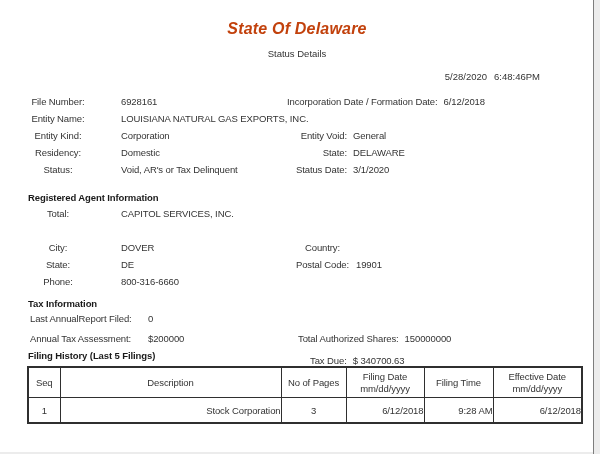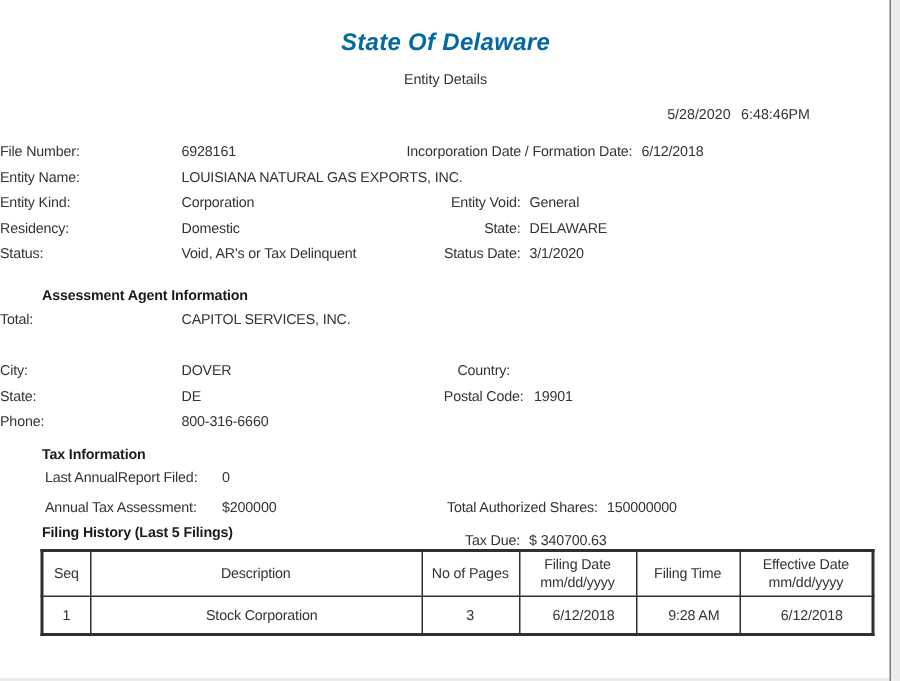--- a/index.html
+++ b/index.html
@@ -13,46 +13,46 @@
   .edge-right {
     position:absolute; top:0; right:0; width:6px; height:454px;
     background:#ececec; border-left:1px solid #7d7d7d;
   }
   .edge-bottom {
     position:absolute; left:0; bottom:0; width:600px; height:2px; background:#ececec;
   }
 
   .doc-title {
     position:absolute; top:20px; left:0; width:594px; text-align:center;
-    font-size:16px; font-weight:bold; font-style:italic; color:#0369a1;
+    font-size:16px; font-weight:bold; font-style:italic; color:#c2410c;
     letter-spacing:0.2px;
   }
   .doc-subtitle {
     position:absolute; top:48px; left:0; width:594px; text-align:center;
     font-size:9.5px; color:#333;
   }
   .timestamp {
     position:absolute; top:60px; right:60px; font-size:9.5px; color:#333;
     white-space:pre;
   }
   .timestamp .time { margin-left:7px;margin-top:40px; }
 
   .pair {
     position:absolute; display:flex; font-size:9.5px; line-height:12px;
     white-space:pre; letter-spacing:-0.1px; color:#333;
   }
   .pl { left:0; }
   .pr { left:295px; }
-  .lbl-l { display:inline-block; width:116px; text-align:left; }
+  .lbl-l { display:inline-block; width:116px; text-align:center; }
   .lbl-l + .val { margin-left:5px; }
   .lbl-r { display:inline-block; width:52px; text-align:right; }
   .lbl-r + .val { margin-left:6px; }
   .lbl-cp { display:inline-block; width:55px; text-align:center; }
   .lbl-cp + .val { margin-left:6px; }
-  .pr-inc { left:271px;text-align:center; }
+  .pr-inc { left:287px;text-align:center; }
   .lbl-auto + .val { margin-left:6px; }
   .pl-tax { left:30px; }
   .lbl-tax { display:inline-block; width:118px; text-align:left; }
   .lbl-tax + .val { margin-left:0; }
   .pr-tax1 { left:310px;margin-top:42px; }
   .pr-tax2 { left:298px; }
 
   .section-heading {
     position:absolute; left:28px; font-size:9.5px; font-weight:bold;
     color:#1a1a1a; letter-spacing:-0.1px;
@@ -62,30 +62,30 @@
     position:absolute; top:366px; left:27px; width:554px;
     border-collapse:collapse; table-layout:fixed;
     border:2px solid #2f2f2f;
   }
   .filing-table th, .filing-table td {
     border:1px solid #2f2f2f; font-size:9.5px; font-weight:normal;
     color:#333; padding:0; letter-spacing:-0.1px;
   }
   .filing-table th { height:29px; text-align:center; vertical-align:middle; line-height:12px; }
   .filing-table td { height:24px; vertical-align:middle; }
-  .filing-table .al { text-align:center; padding-left:8px; }
+  .filing-table .al { text-align:right; padding-left:8px; }
   .filing-table .ac { text-align:center; }
 </style>
 </head>
 <body>
 
 <div class="page">
 
   <div class="doc-title">State Of Delaware</div>
-  <div class="doc-subtitle">Entity Details</div>
+  <div class="doc-subtitle">Status Details</div>
 
   <div class="timestamp">
     <span class="date">5/28/2020</span><span class="time">6:48:46PM</span>
   </div>
 
   <div class="pair pl" style="top:96px">
     <span class="lbl-l">File Number:</span>
     <span class="val">6928161</span>
   </div>
   <div class="pair pr-inc" style="top:96px">
@@ -118,21 +118,21 @@
 
   <div class="pair pl" style="top:164px">
     <span class="lbl-l">Status:</span>
     <span class="val">Void, AR's or Tax Delinquent</span>
   </div>
   <div class="pair pr" style="top:164px">
     <span class="lbl-r">Status Date:</span>
     <span class="val">3/1/2020</span>
   </div>
 
-  <div class="section-heading" style="top:192px">Assessment Agent Information</div>
+  <div class="section-heading" style="top:192px">Registered Agent Information</div>
 
   <div class="pair pl" style="top:208px">
     <span class="lbl-l">Total:</span>
     <span class="val">CAPITOL SERVICES, INC.</span>
   </div>
   <div class="pair pl" style="top:242px">
     <span class="lbl-l">City:</span>
     <span class="val">DOVER</span>
   </div>
   <div class="pair pr" style="top:242px">

